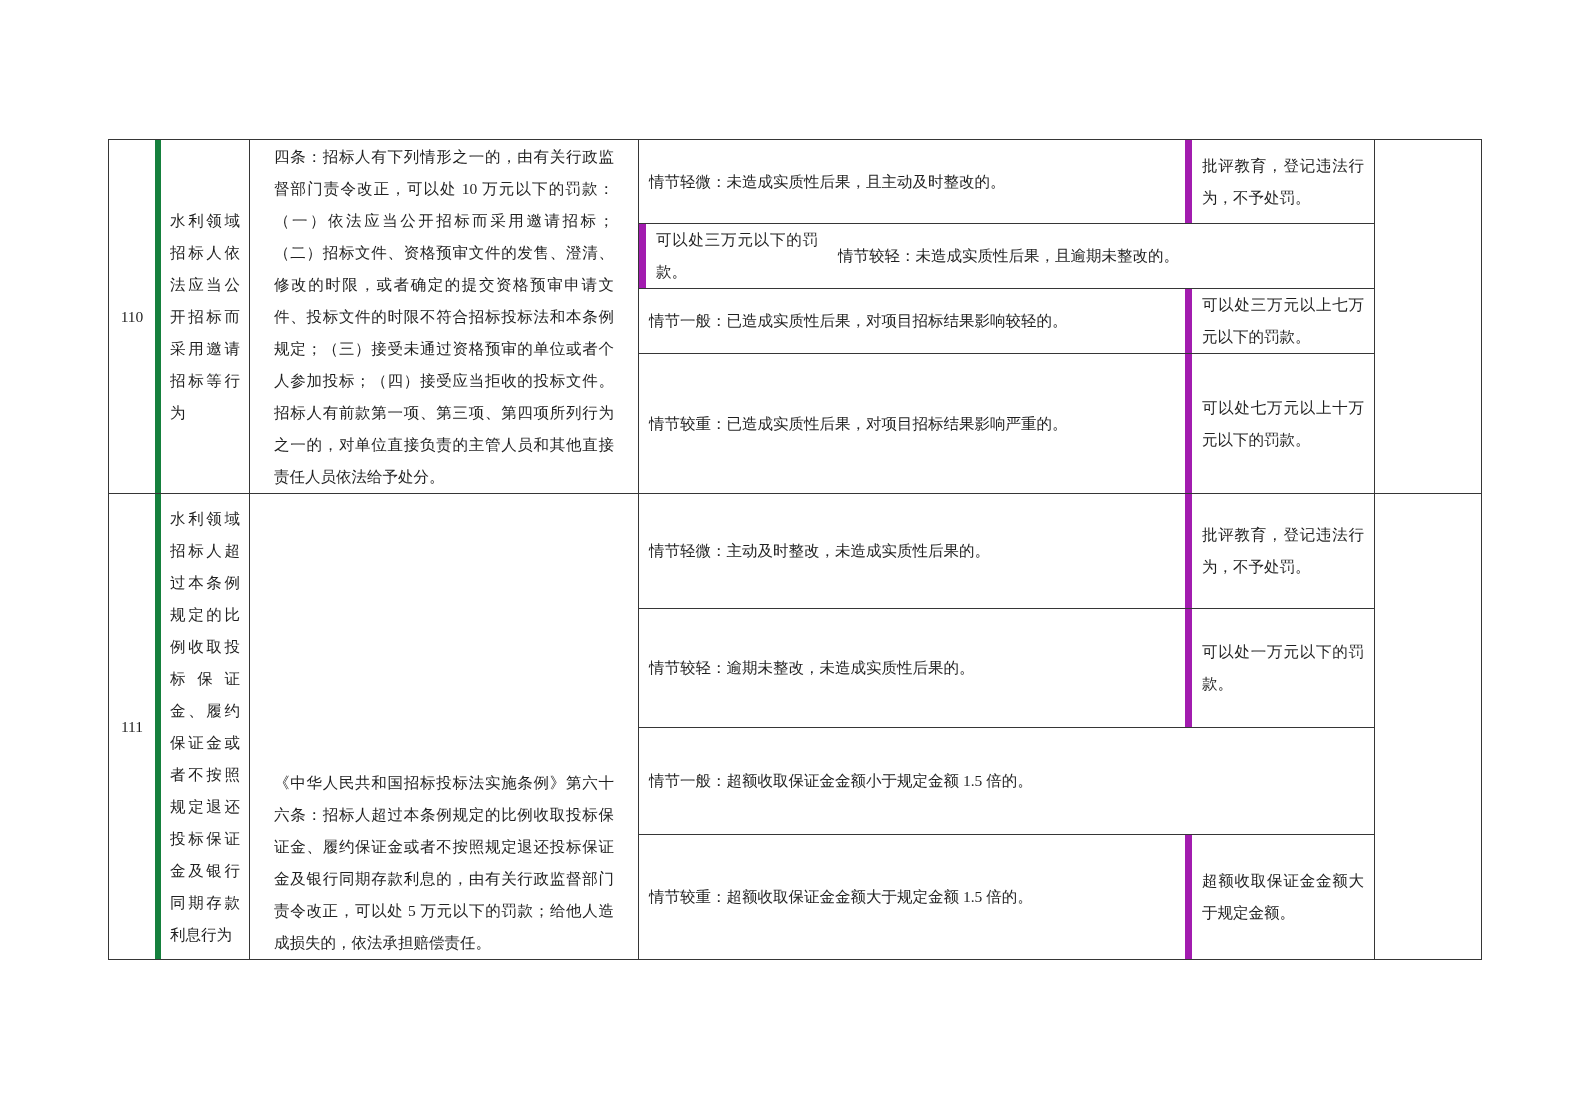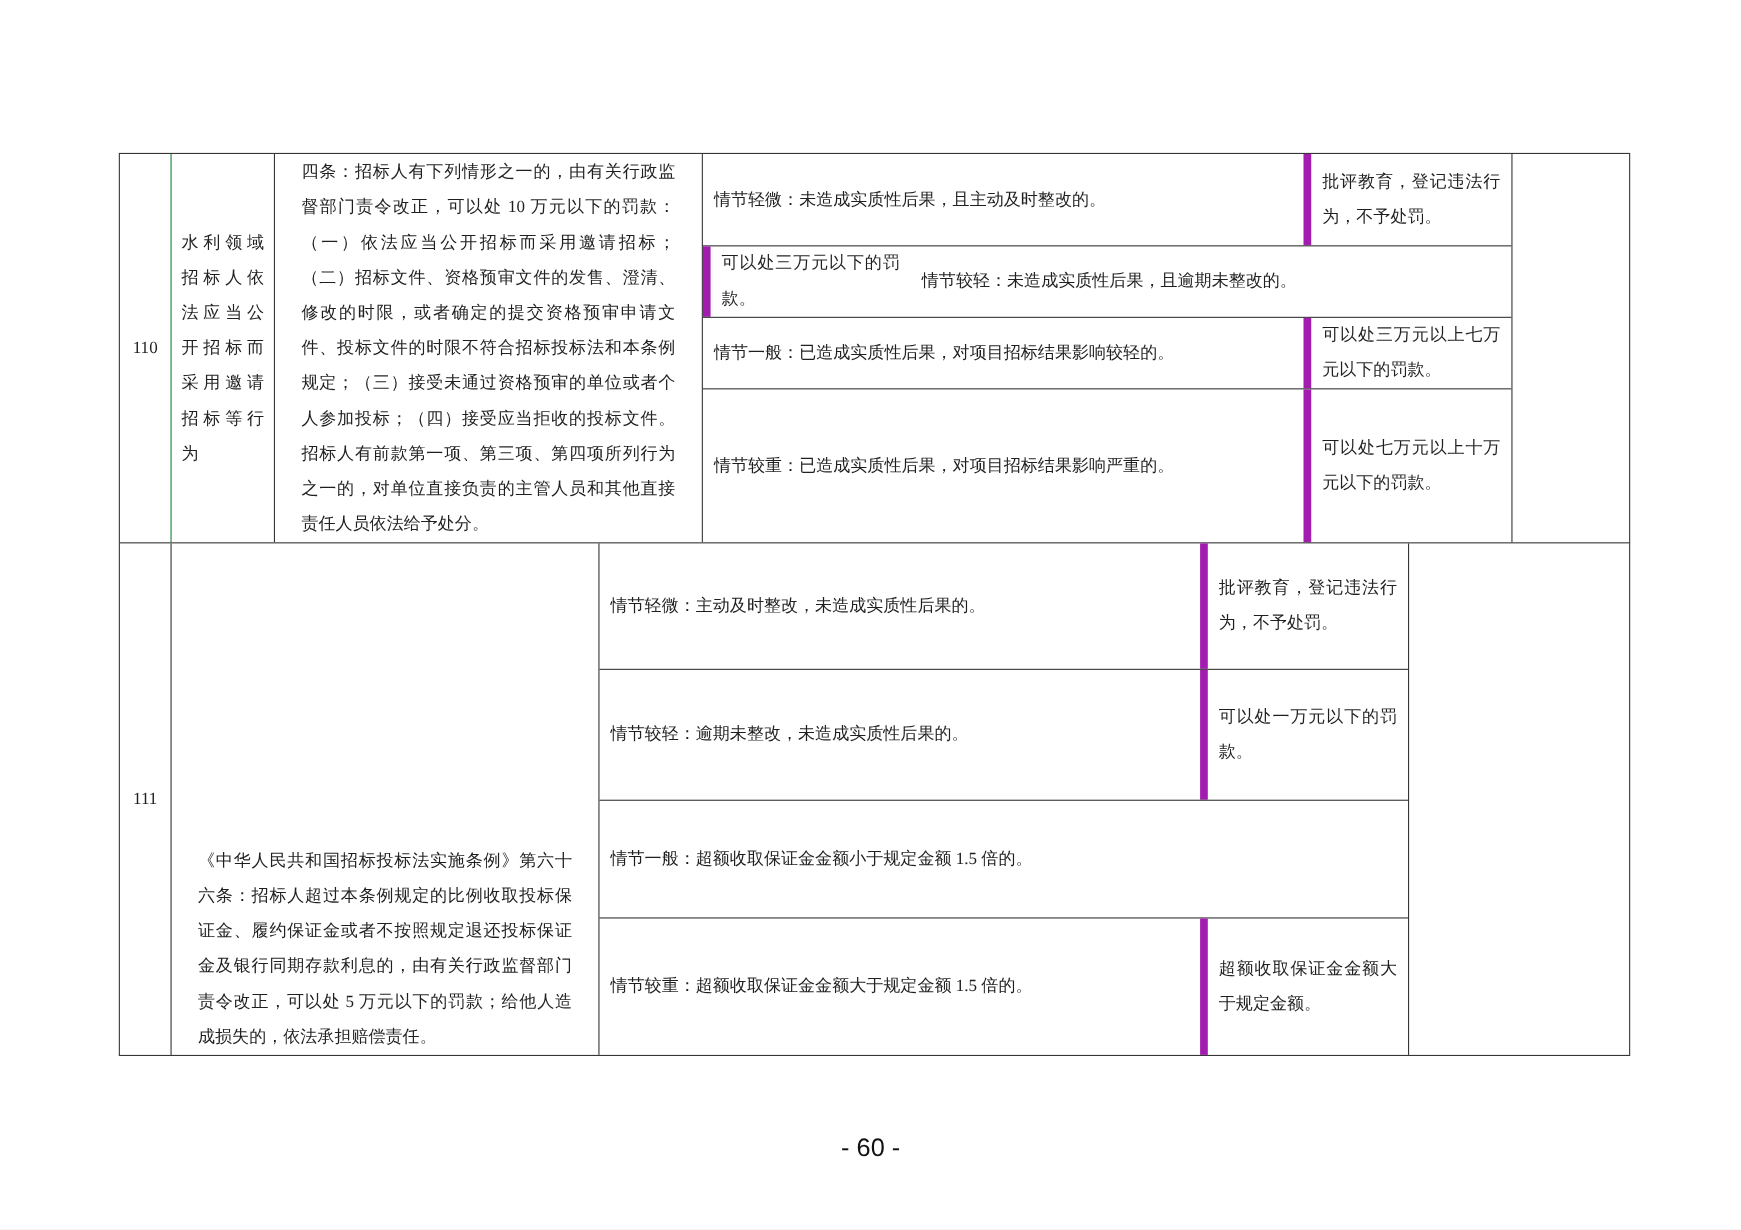--- a/index.html
+++ b/index.html
@@ -41,21 +41,21 @@
   .col-num {
     width: 46px;
     flex: 0 0 46px;
     display: flex;
     align-items: center;
     justify-content: center;
   }
   .col-behavior {
     width: 94px;
     flex: 0 0 94px;
-    border-left: 1px solid #15803d;
+    border-left: 6px solid #15803d;
     display: flex;
     align-items: center;
     padding: 0 9px;
   }
   .col-basis {
     width: 389px;
     flex: 0 0 389px;
     border-left: 1px solid #363636;
     display: flex;
     align-items: flex-end;
@@ -166,20 +166,23 @@
           </div>
         </div>
       </div>
       <div class="cell col-empty"></div>
     </div>
 
     <div class="big-row second">
       <div class="cell col-num">
         <span>111</span>
       </div>
+      <div class="cell col-behavior">
+        <span class="jtext">水利领域招标人超过本条例规定的比例收取投标保证金、履约保证金或者不按照规定退还投标保证金及银行同期存款利息行为</span>
+      </div>
       <div class="cell col-basis">
         <span class="jtext">《中华人民共和国招标投标法实施条例》第六十六条：招标人超过本条例规定的比例收取投标保证金、履约保证金或者不按照规定退还投标保证金及银行同期存款利息的，由有关行政监督部门责令改正，可以处 5 万元以下的罚款；给他人造成损失的，依法承担赔偿责任。</span>
       </div>
       <div class="col-mid">
         <div class="sub-row" style="height:114px">
           <div class="cell col-severity">
             <span class="jtext">情节轻微：主动及时整改，未造成实质性后果的。</span>
           </div>
           <div class="cell col-penalty">
             <span class="jtext">批评教育，登记违法行为，不予处罚。</span>
@@ -205,15 +208,14 @@
           <div class="cell col-penalty">
             <span class="jtext">超额收取保证金金额大于规定金额。</span>
           </div>
         </div>
       </div>
       <div class="cell col-empty"></div>
     </div>
 
   </div>
 
-  <div class="page-number">- 60 -</div>
 
 </div>
 
 </body></html>

